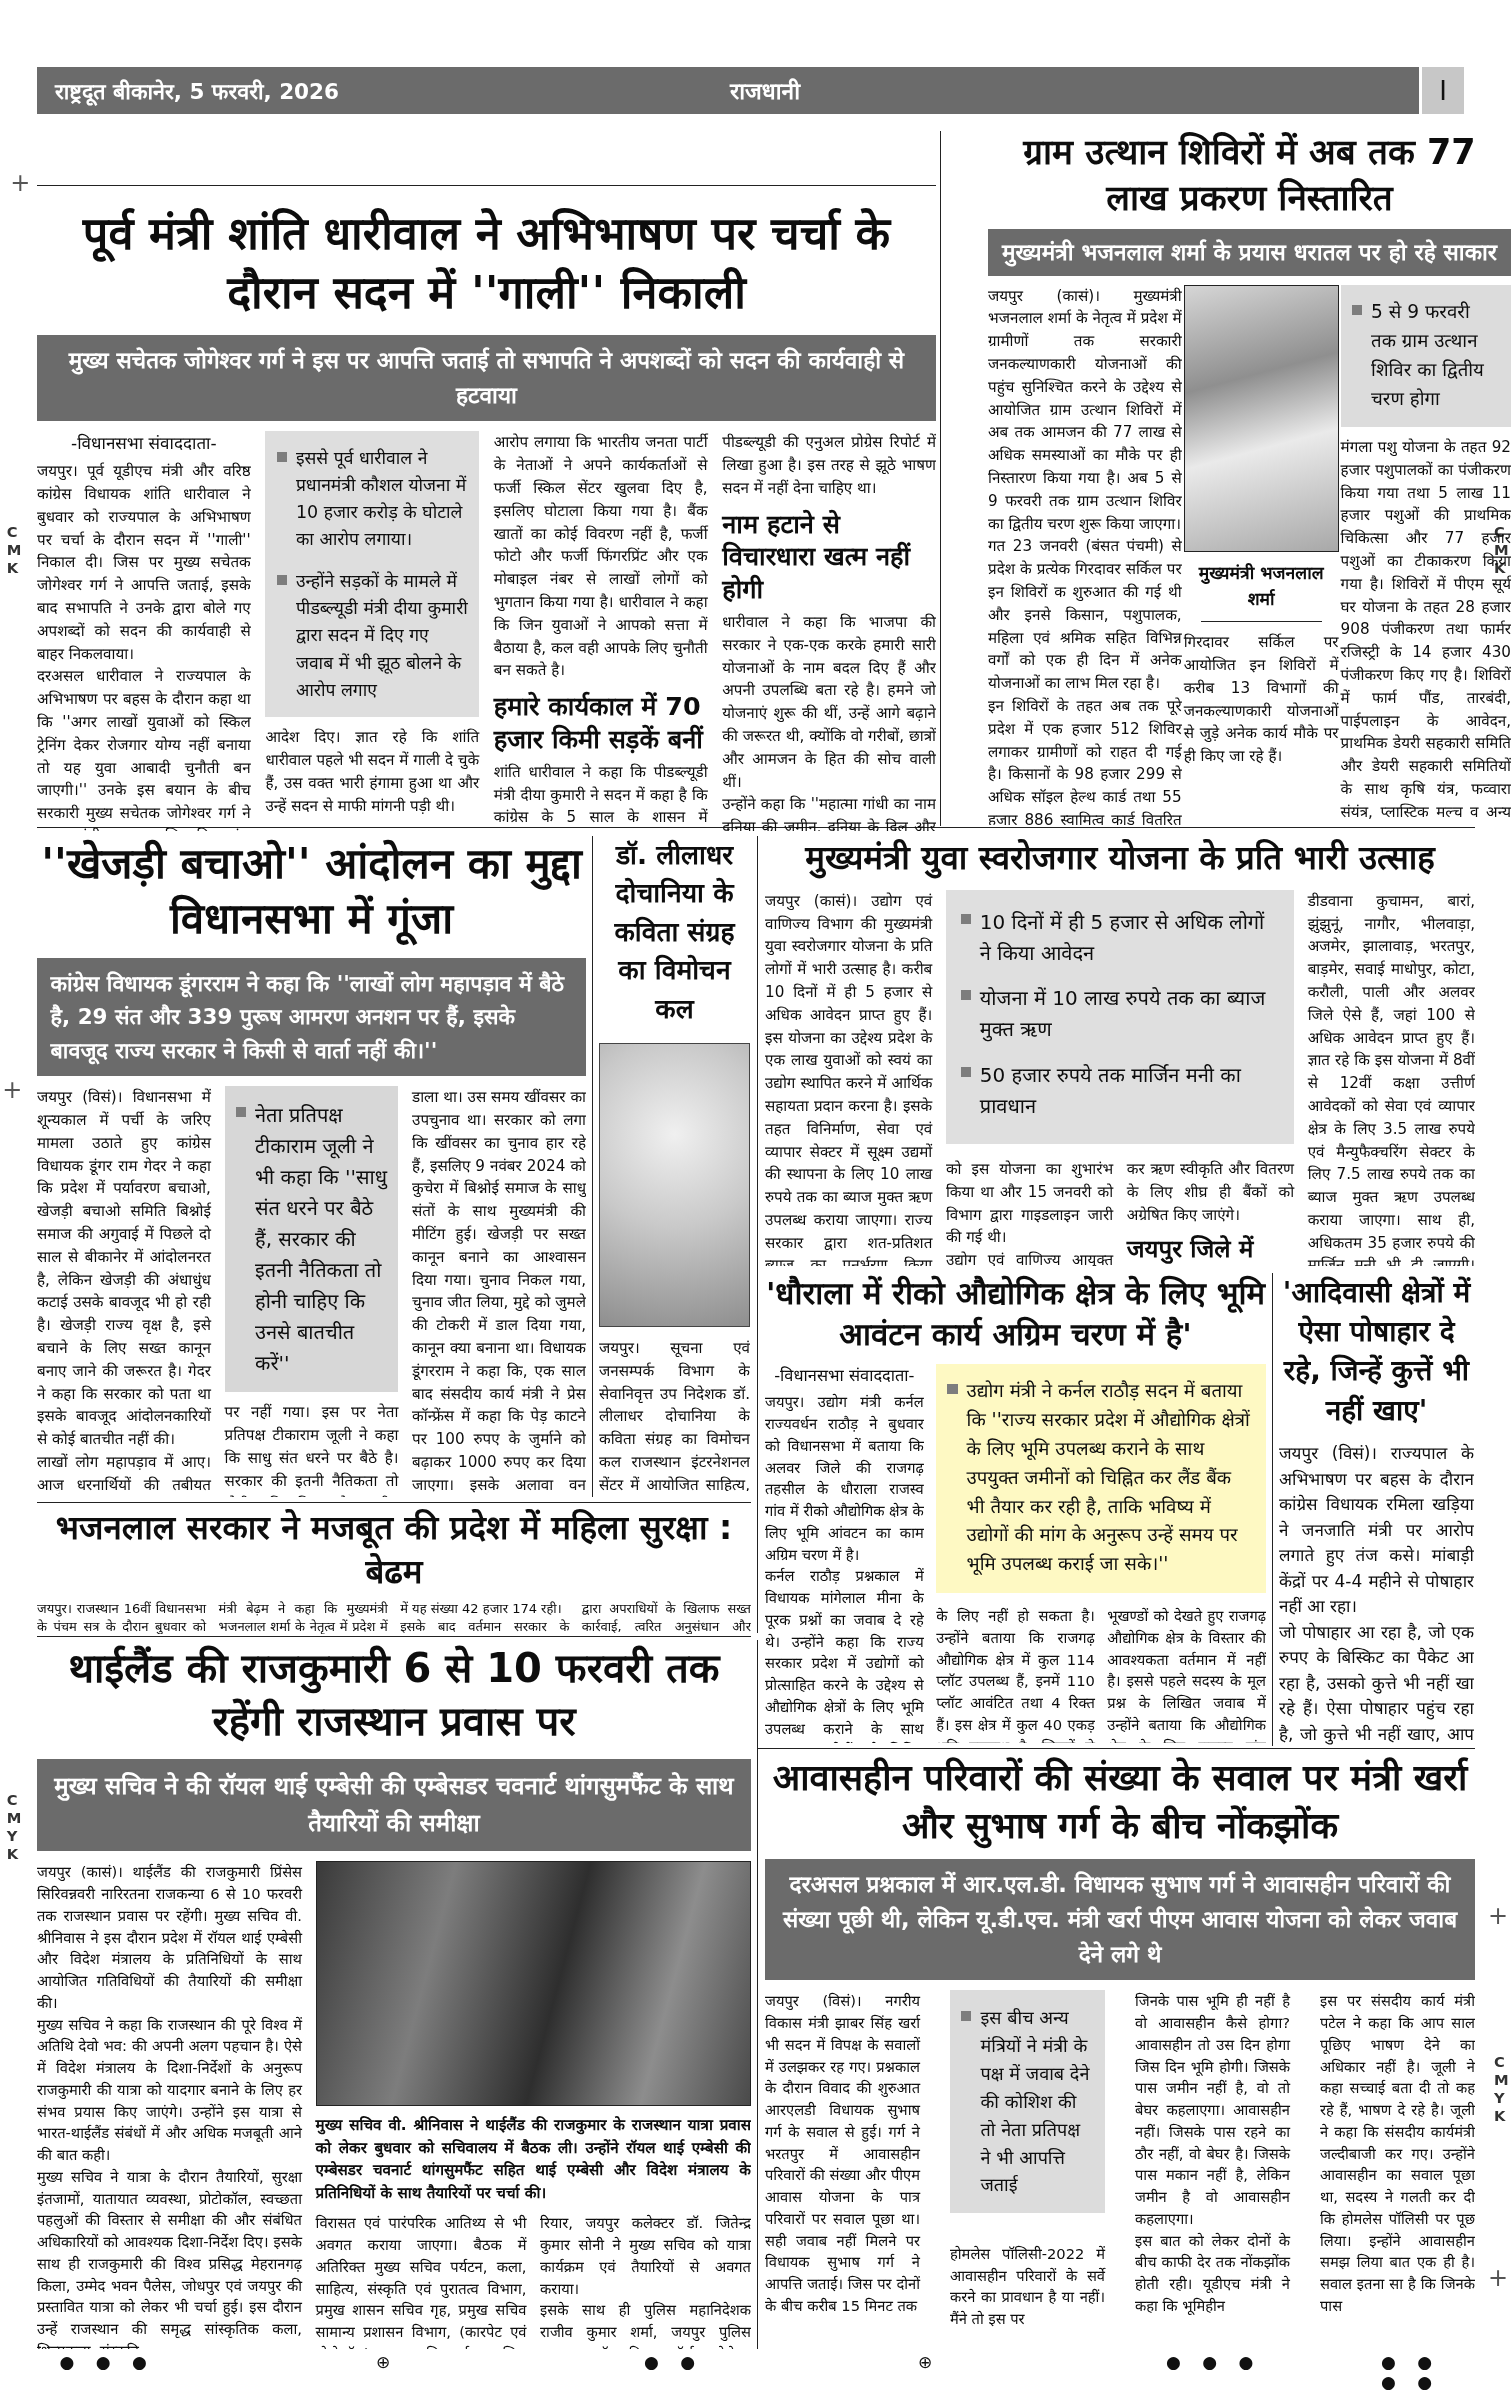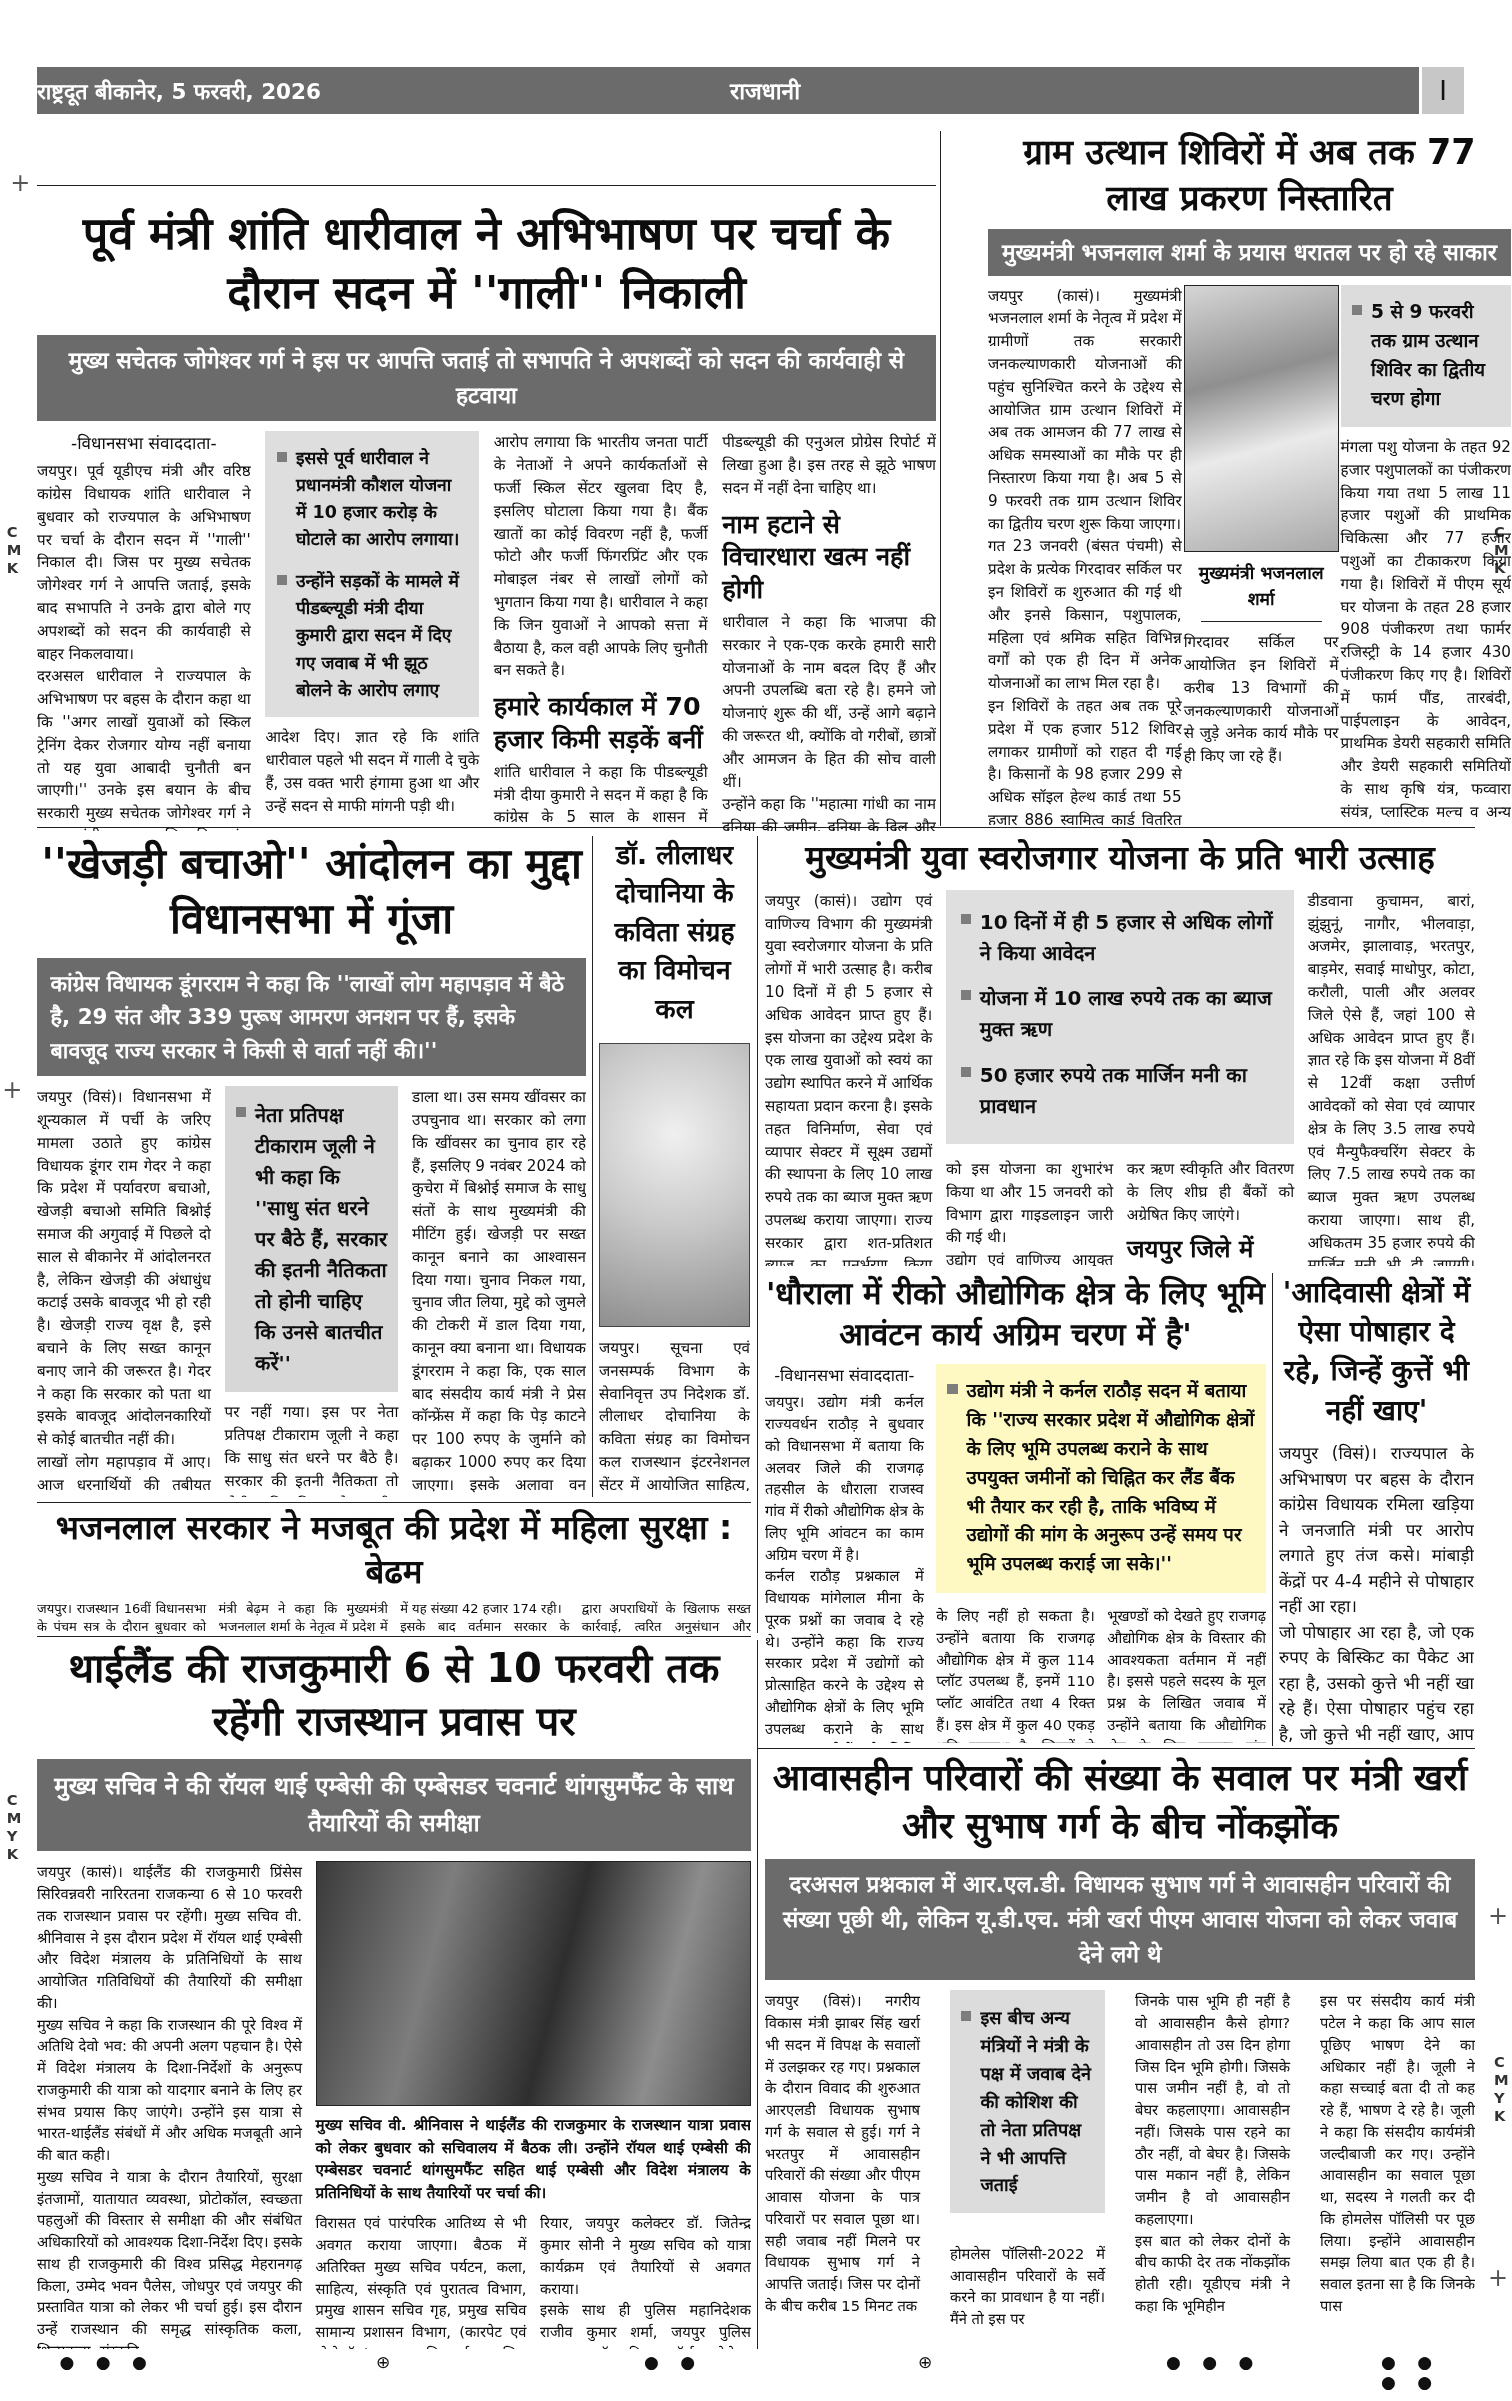--- a/index.html
+++ b/index.html
@@ -1,32 +1,32 @@
 <!DOCTYPE html>
 <html style="font-size:9px"><head>
 <meta charset="utf-8">
 <style>
   html,body{margin:0;padding:0;background:#e9e9e7;}
   .page{position:relative;width:1512px;height:2401px;background:#ffffff;
         font-family:"DejaVu Sans","Liberation Sans",sans-serif;color:#0d0d0d;overflow:hidden;}
   
   .mast{position:absolute;left:37px;top:67px;width:1382px;height:47px;background:#6b6b6b;color:#fff;
         display:flex;align-items:center;}
-  .mast .ed{font-size:21.5px;font-weight:bold;padding-left:0;}
+  .mast .ed{font-size:21.5px;font-weight:bold;padding-left:18px;}
   .mast .sec{position:absolute;left:693px;font-size:22.6px;font-weight:bold;}
   .pgbox{position:absolute;left:1422px;top:67px;width:42px;height:47px;background:#c7c7c7;
          display:flex;align-items:center;justify-content:center;font-size:26px;color:#111;}
   
   .hl{font-weight:bold;text-align:center;line-height:1.32;letter-spacing:0;}
   .bar{background:#6b6b6b;color:#fff;font-weight:bold;text-align:center;line-height:1.55;}
   .byline{font-weight:normal;text-align:center;margin-bottom:3.4px;}
   .bod{text-align:justify;white-space:pre-line;}
   .sub{font-weight:bold;line-height:1.28;margin:8px 0 5.6px 0;}
   .bx{background:#dedede;padding:13.6px 11.3px;}
-  .bi{display:flex;margin-bottom:14.7px;font-weight:bold;line-height:1.55;justify-content:center;}
+  .bi{display:flex;margin-bottom:14.7px;font-weight:normal;line-height:1.55;justify-content:center;}
   .bi:last-child{margin-bottom:0;}
   .sq{flex:0 0 10.2px;width:10.2px;height:10.2px;background:#7d7d7d;margin:6.8px 9px 0 0;}
   .colrow{display:flex;}
   .vline{position:absolute;width:1.1px;background:#222;}
   .hline{position:absolute;height:1.1px;background:#222;}
   .photo{border:1.1px solid #222;}
   .cap{font-weight:bold;text-align:center;}
   .mark{position:absolute;color:#555;font-size:24px;font-weight:normal;}
   .cmyk{position:absolute;display:flex;flex-direction:column;gap:3.4px;color:#333;font-size:14.7px;font-weight:bold;line-height:1;}
   .dots{position:absolute;top:2352px;left:37px;width:1438px;font-size:17px;color:#111;}

